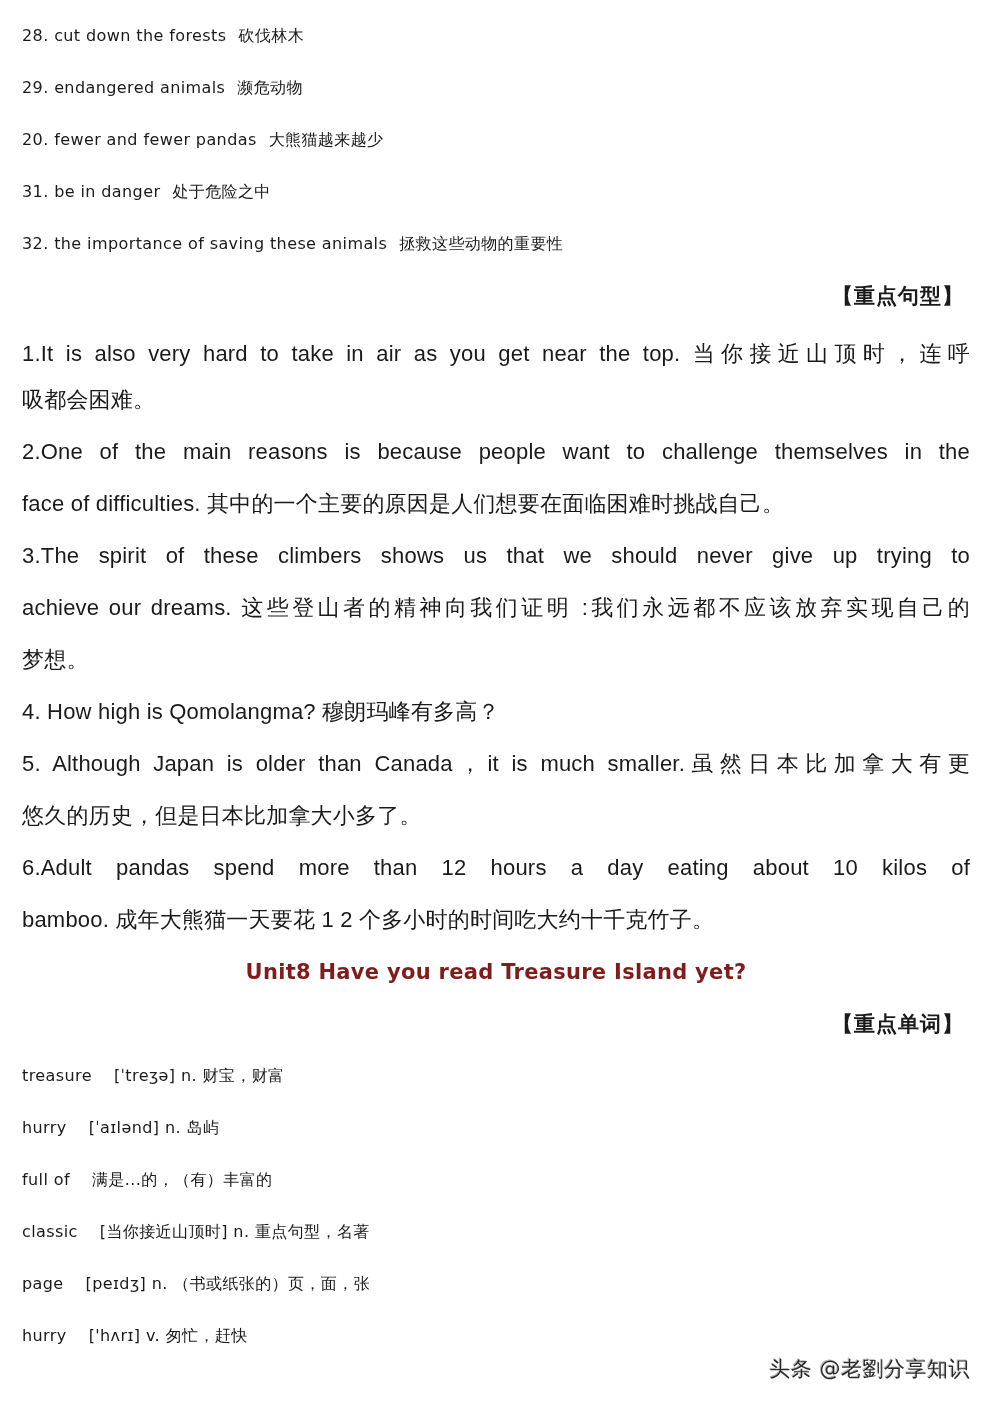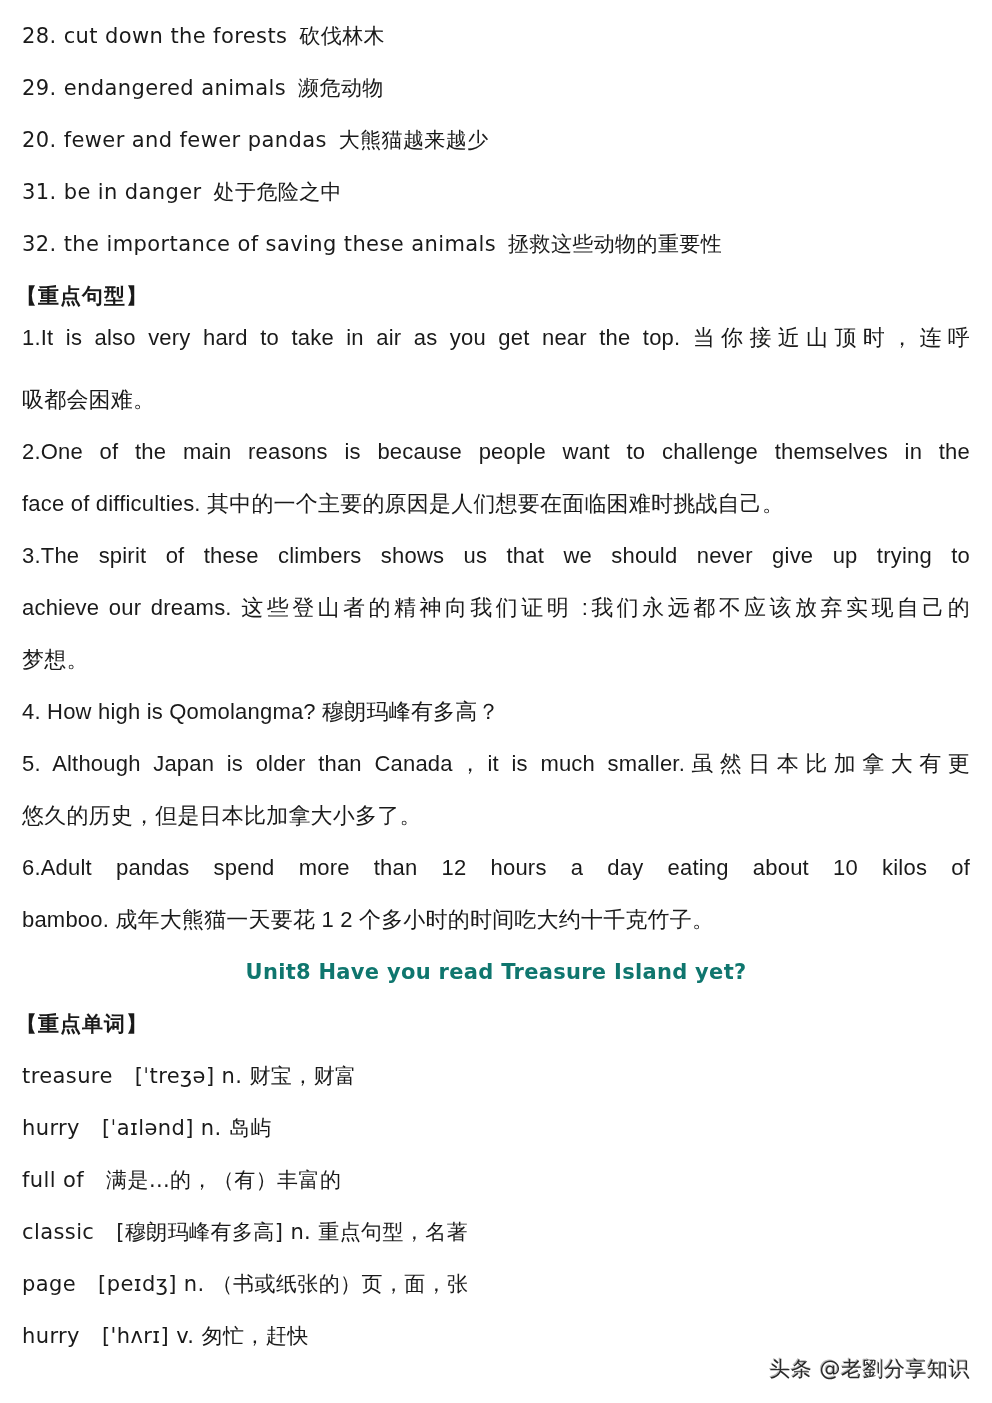--- a/index.html
+++ b/index.html
@@ -20,49 +20,50 @@
     left: 22px;
     top: 0;
     width: 948px;
   }
   .line {
     position: absolute;
     left: 0;
     width: 948px;
     height: 52px;
     line-height: 52px;
-    font-size: 21px;
+    font-size: 16px;
     white-space: nowrap;
     letter-spacing: 0.4px;
   }
   .line.justify {
     text-align: justify;
     text-align-last: justify;
   }
   .narrow {
     font-family: "Liberation Sans", sans-serif;
     font-size: 22px;
     letter-spacing: 0.2px;
   }
   .heading {
     font-weight: bold;
     font-size: 21px;
     letter-spacing: 1px;
+    text-align: right;
   }
   .unit-title {
     position: absolute;
     left: 0;
     width: 948px;
     text-align: center;
     height: 52px;
     line-height: 52px;
     font-family: "DejaVu Sans", sans-serif;
     font-weight: bold;
     font-size: 21px;
-    color: #0f766e;
+    color: #7f1d1d;
     letter-spacing: 0.3px;
   }
   .zh { margin-left: 12px; }
   .gap { display: inline-block; width: 22px; }
   .watermark {
     position: absolute;
     right: 22px;
     bottom: 20px;
     font-size: 21px;
     color: #2a2a2a;
@@ -87,21 +88,21 @@
   </div>
   <div class="line" style="top:166px">
     <span>31. be in danger</span><span class="zh">处于危险之中</span>
   </div>
   <div class="line" style="top:218px">
     <span>32. the importance of saving these animals</span><span class="zh">拯救这些动物的重要性</span>
   </div>
 
   <div class="line heading" style="top:270px;left:-6px">【重点句型】</div>
 
-  <div class="line narrow justify" style="top:312px">1.It is also very hard to take in air as you get near the top. 当你接近山顶时，连呼</div>
+  <div class="line narrow justify" style="top:328px">1.It is also very hard to take in air as you get near the top. 当你接近山顶时，连呼</div>
   <div class="line narrow" style="top:374px">吸都会困难。</div>
 
   <div class="line narrow justify" style="top:426px">2.One of the main reasons is because people want to challenge themselves in the</div>
   <div class="line narrow" style="top:478px">face of difficulties. 其中的一个主要的原因是人们想要在面临困难时挑战自己。</div>
 
   <div class="line narrow justify" style="top:530px">3.The spirit of these climbers shows us that we should never give up trying to</div>
   <div class="line narrow justify" style="top:582px">achieve our dreams. 这些登山者的精神向我们证明 :我们永远都不应该放弃实现自己的</div>
   <div class="line narrow" style="top:634px">梦想。</div>
 
   <div class="line narrow" style="top:686px">4. How high is Qomolangma? 穆朗玛峰有多高？</div>
@@ -119,21 +120,21 @@
   <div class="line" style="top:1050px">
     <span>treasure</span><span class="gap"></span><span>[ˈtreʒə]</span> <span>n.</span> <span>财宝，财富</span>
   </div>
   <div class="line" style="top:1102px">
     <span>hurry</span><span class="gap"></span><span>[ˈaɪlənd]</span> <span>n.</span> <span>岛屿</span>
   </div>
   <div class="line" style="top:1154px">
     <span>full of</span><span class="gap"></span><span>满是...的，（有）丰富的</span>
   </div>
   <div class="line" style="top:1206px">
-    <span>classic</span><span class="gap"></span><span>[穆朗玛峰有多高]</span> <span>n.</span> <span>重点句型，名著</span>
+    <span>classic</span><span class="gap"></span><span>[当你接近山顶时]</span> <span>n.</span> <span>重点句型，名著</span>
   </div>
   <div class="line" style="top:1258px">
     <span>page</span><span class="gap"></span><span>[peɪdʒ]</span> <span>n.</span> <span>（书或纸张的）页，面，张</span>
   </div>
   <div class="line" style="top:1310px">
     <span>hurry</span><span class="gap"></span><span>['hʌrɪ]</span> <span>v.</span> <span>匆忙，赶快</span>
   </div>
 </div>
 
 <div class="watermark">头条 @老劉分享知识</div>

